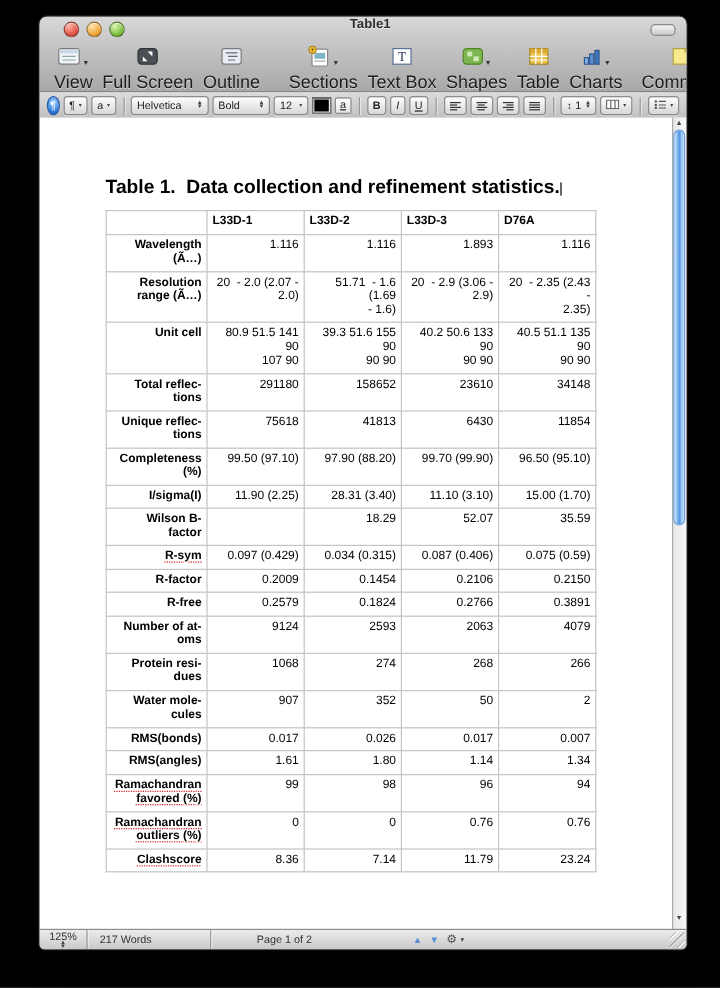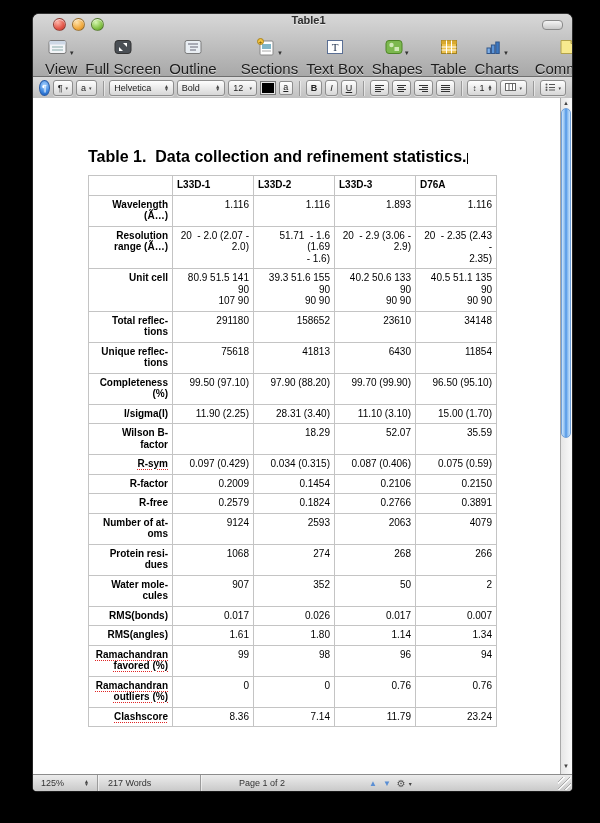--- a/index.html
+++ b/index.html
@@ -60,21 +60,21 @@
   .vscroll{position:absolute;top:0;right:0;bottom:0;width:11px;border-left:1px solid #a9a9a9;
     background:linear-gradient(to right,#e6e6e6,#fafafa);}
   .varrow{position:absolute;left:0;width:10px;height:10px;font-size:6px;color:#444;text-align:center;line-height:10px;}
   .vup{top:0;} .vdown{bottom:4px;}
   .vthumb{position:absolute;left:0px;top:10px;width:10px;height:330px;border-radius:5px;border:1px solid #6f9fd8;box-sizing:border-box;
     background:linear-gradient(to right,#cde4fa,#8fc0f2 30%,#4f94e5 50%,#8fc0f2 72%,#cde4fa);}
   
   .statusbar{position:absolute;left:0;right:0;bottom:0;height:16px;border-top:1px solid #8c8c8c;
     background:linear-gradient(#ececec,#c9c9c9);display:flex;align-items:center;font-size:9px;color:#333;}
   .sdiv{width:1px;height:16px;background:#9b9b9b;box-shadow:1px 0 0 rgba(255,255,255,.5);}
-  .zoomctl{display:flex;align-items:center;gap:20px;padding:0 8px;}
+  .zoomctl{display:flex;align-items:center;gap:0;padding:0 8px;flex-direction:column;}
   .zoomctl .st{display:flex;flex-direction:column;line-height:3px;font-size:5px;color:#444;}
   .swords{width:92px;padding-left:10px;}
   .spage{padding-left:38px;width:108px;}
   .pnav{display:flex;align-items:center;gap:6px;padding-left:22px;}
   .pnav .tri{font-size:8px;color:#5b8fd4;}
   .gear{font-size:10px;color:#555;}
   .gcaret{font-size:6px;color:#444;margin-left:-3px;}
   .grip{position:absolute;right:1px;bottom:1px;width:13px;height:13px;
     background:repeating-linear-gradient(135deg,transparent 0 3px,#a9a9a9 3px 4px,rgba(255,255,255,.8) 4px 5px);}
 </style>

